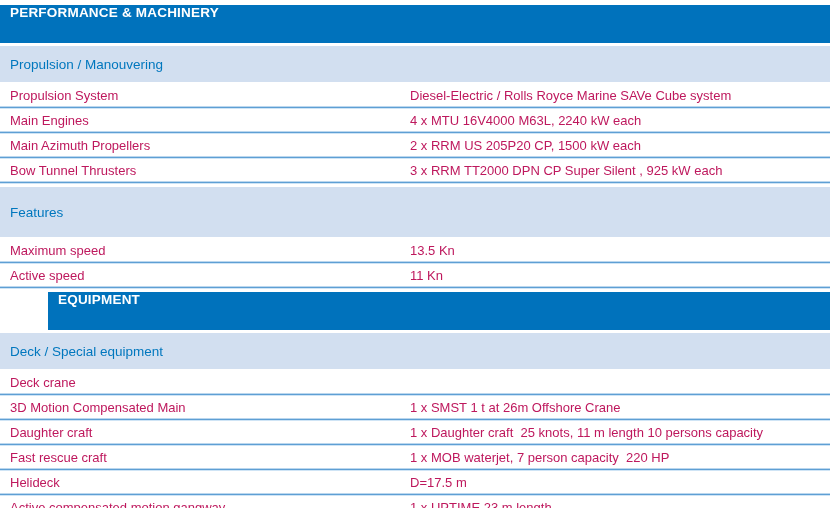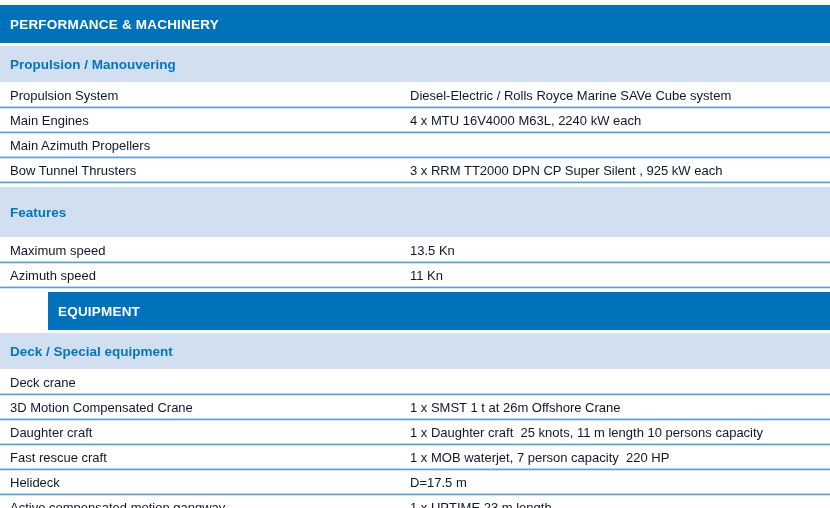--- a/index.html
+++ b/index.html
@@ -17,47 +17,46 @@
     overflow: hidden;
   }
   .bar {
     height: 38px;
     background: #0072BC;
     color: #ffffff;
     font-weight: bold;
     font-size: 13.5px;
     letter-spacing: 0.2px;
     display: flex;
-    align-items: center;
     padding-left: 10px;
     box-sizing: border-box;
   }
   .bar.mt { margin-top: 3px; margin-left: 48px; }
   .band {
     height: 36px;
     background: #D2DFF0;
     color: #0077BE;
-    font-weight: bold;
+    font-weight: normal;
     font-size: 13.5px;
     display: flex;
     align-items: center;
     padding-left: 10px;
     box-sizing: border-box;
     margin-top: 3px;
     margin-bottom: 2px;
     text-align: right;
   }
   .band.short { height: 50px; }
   .rows { }
   .row {
     height: 22px;
     display: flex;
     align-items: center;
     font-size: 13px;
-    color: #0f172a;
+    color: #be185d;
     background: #ffffff;
   }
   .row .cell-label {
     width: 400px;
     padding-left: 10px;
     box-sizing: border-box;
     white-space: pre-wrap;
     overflow: hidden;
   }
   .row .cell-value {
@@ -94,61 +93,62 @@
       <div class="cell-value">Diesel-Electric / Rolls Royce Marine SAVe Cube system</div>
     </div>
     <div class="sep"></div>
     <div class="row">
       <div class="cell-label">Main Engines</div>
       <div class="cell-value">4 x MTU 16V4000 M63L, 2240 kW each</div>
     </div>
     <div class="sep"></div>
     <div class="row">
       <div class="cell-label">Main Azimuth Propellers</div>
+      <div class="cell-value">2 x RRM US 205P20 CP, 1500 kW each</div>
     </div>
     <div class="sep"></div>
     <div class="row">
       <div class="cell-label">Bow Tunnel Thrusters</div>
       <div class="cell-value">3 x RRM TT2000 DPN CP Super Silent , 925 kW each</div>
     </div>
     <div class="sep"></div>
   </div>
 
   <div class="band short">
     <span>Features</span>
   </div>
 
   <div class="rows">
     <div class="row">
       <div class="cell-label">Maximum speed</div>
       <div class="cell-value">13.5 Kn</div>
     </div>
     <div class="sep"></div>
     <div class="row">
-      <div class="cell-label">Azimuth speed</div>
+      <div class="cell-label">Active speed</div>
       <div class="cell-value">11 Kn</div>
     </div>
     <div class="sep"></div>
   </div>
 
   <div class="bar mt">
     <span>EQUIPMENT</span>
   </div>
 
   <div class="band">
     <span>Deck / Special equipment</span>
   </div>
 
   <div class="rows">
     <div class="row">
       <div class="cell-label">Deck crane</div>
     </div>
     <div class="sep"></div>
     <div class="row">
-      <div class="cell-label">3D Motion Compensated Crane</div>
+      <div class="cell-label">3D Motion Compensated Main</div>
       <div class="cell-value">1 x SMST 1 t at 26m Offshore Crane</div>
     </div>
     <div class="sep"></div>
     <div class="row">
       <div class="cell-label">Daughter craft</div>
       <div class="cell-value">1 x Daughter craft  25 knots, 11 m length 10 persons capacity</div>
     </div>
     <div class="sep"></div>
     <div class="row">
       <div class="cell-label">Fast rescue craft</div>

